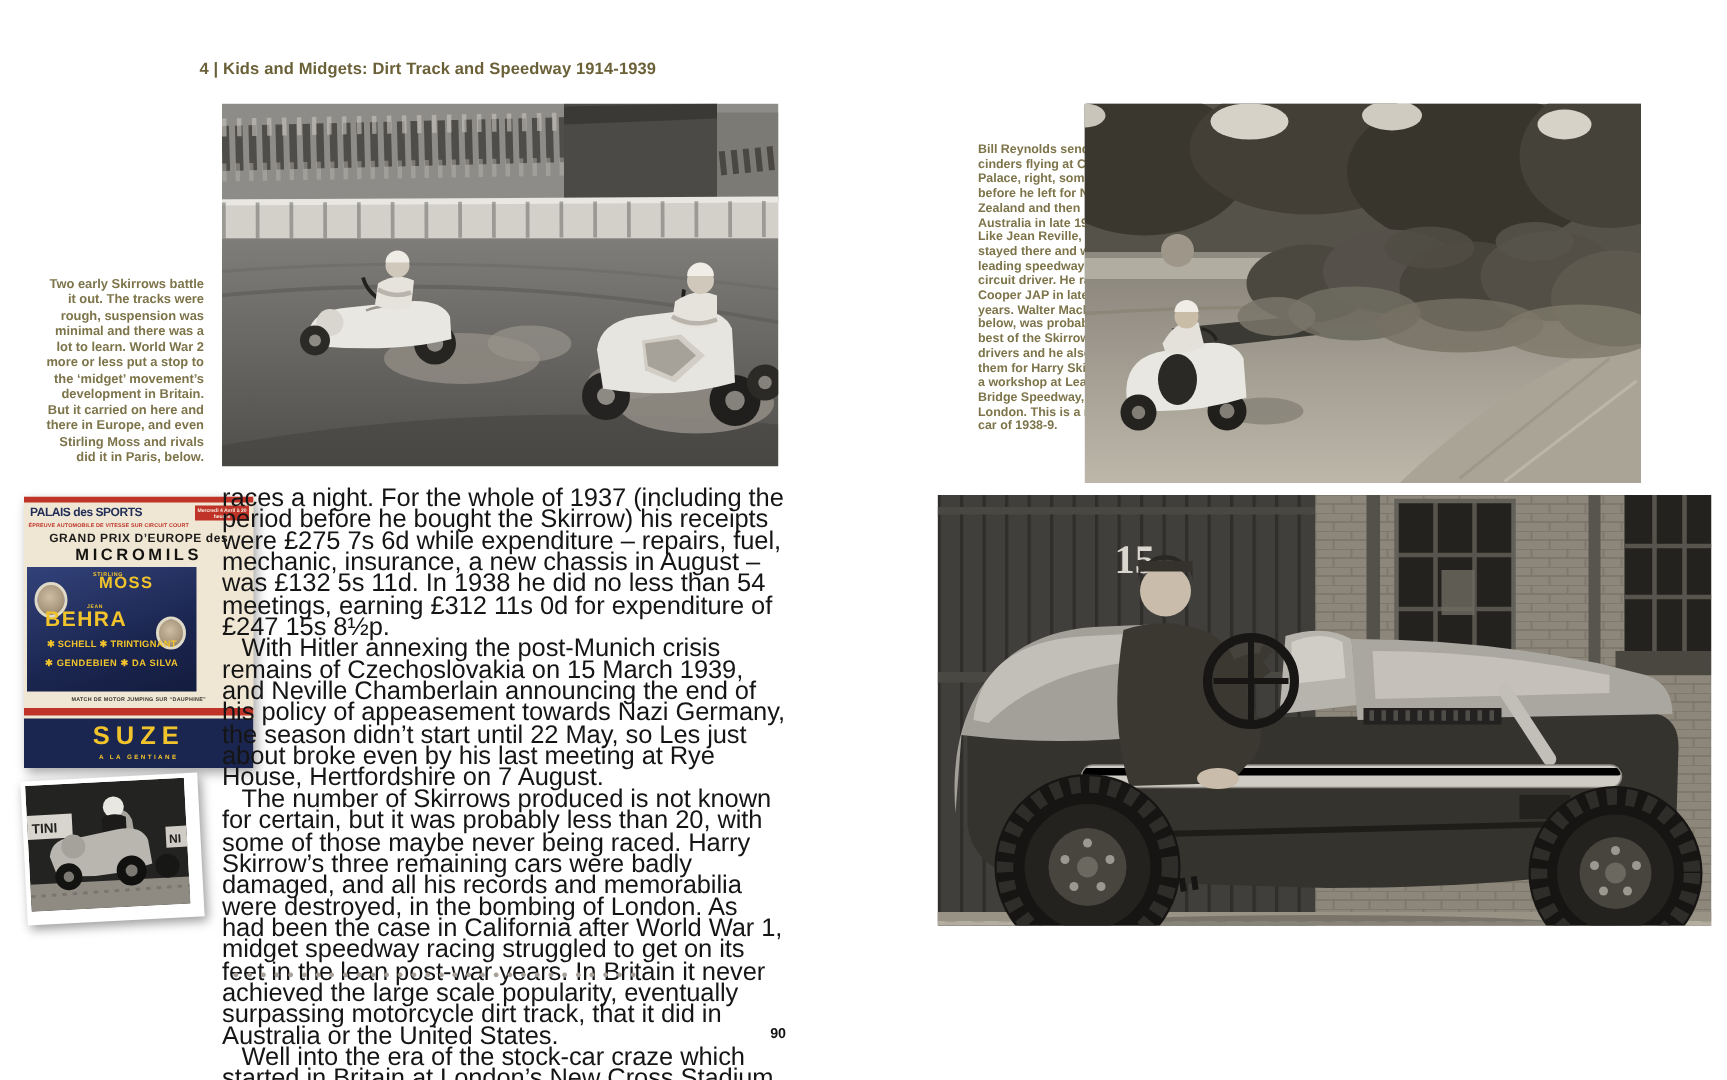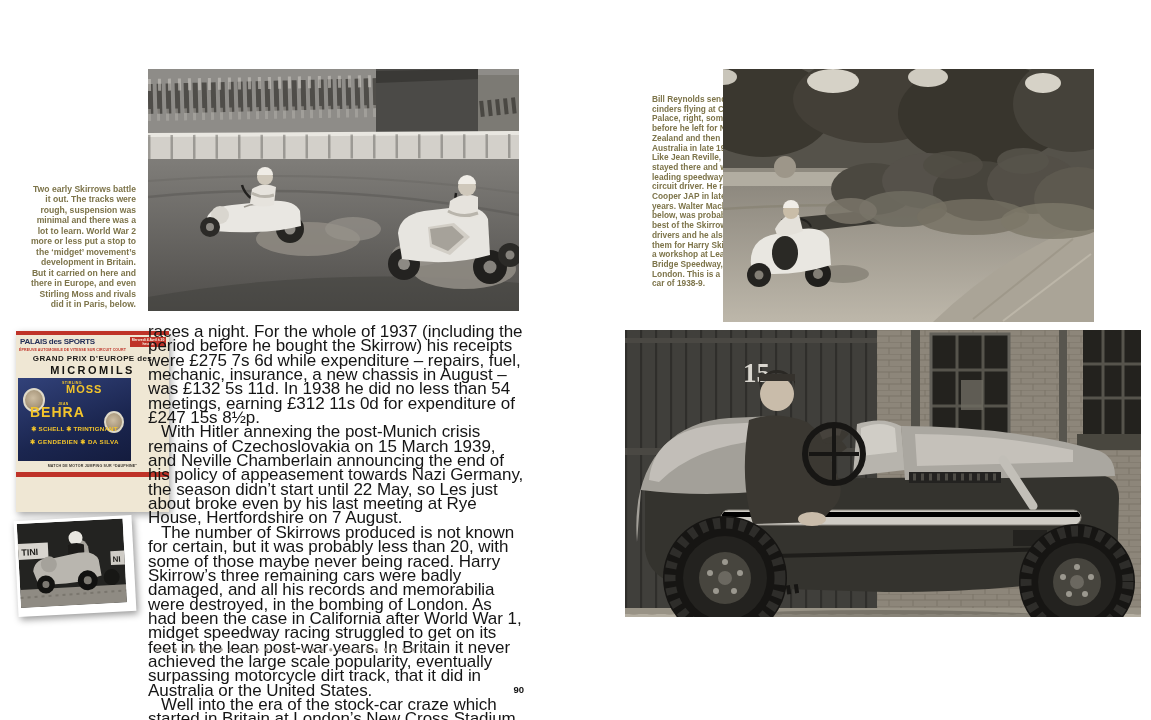--- a/index.html
+++ b/index.html
@@ -69,20 +69,21 @@
   .poster .suze-sub{position:absolute;left:0;top:23px;width:100%;text-align:center;font-size:4.2px;
     color:#f2c42c;letter-spacing:1.6px;}
 
   .sign-text{font-family:"Liberation Sans",sans-serif;font-weight:bold;}
 </style>
 </head>
 <body>
 
 <div id="spread">
 
+  <div class="chapter-header">4 | Kids and Midgets: Dirt Track and Speedway 1914-1939</div>
 
   <div class="photo photo-main-left">
     <svg width="371" height="242" viewBox="0 0 371 242">
       <defs>
         <linearGradient id="trk1" x1="0" y1="0" x2="0" y2="1">
           <stop offset="0" stop-color="#7f7d79"></stop>
             <stop offset="1" stop-color="#504e4b"></stop>
         </linearGradient>
       </defs>
       <rect width="371" height="242" fill="#9b9995"></rect>
@@ -159,20 +160,24 @@
       <div class="face f2"></div>
       <div class="yname n-stirling">STIRLING</div>
       <div class="yname n-moss">MOSS</div>
       <div class="yname n-jean">JEAN</div>
       <div class="yname n-behra">BEHRA</div>
       <div class="yname n-row1">✱ SCHELL ✱ TRINTIGNANT</div>
       <div class="yname n-row2">✱ GENDEBIEN ✱ DA SILVA</div>
     </div>
     <div class="match-line">MATCH DE MOTOR JUMPING SUR “DAUPHINE”</div>
     <div class="strip mid"></div>
+    <div class="suze-panel">
+      <div class="suze">SUZE</div>
+      <div class="suze-sub">A LA GENTIANE</div>
+    </div>
   </div>
 
   <div class="photo photo-small">
     <svg width="106" height="84" viewBox="0 0 106 84">
       <rect width="106" height="84" fill="#232321"></rect>
       <rect x="0" y="20" width="30" height="16" fill="#d8d5cf"></rect>
       <text class="sign-text" x="3" y="32" font-size="9" fill="#23221f">TINI</text>
       <rect x="92" y="32" width="14" height="14" fill="#cfccc6"></rect>
       <text class="sign-text" x="94" y="43" font-size="8" fill="#23221f">NI</text>
       <rect y="66" width="106" height="18" fill="#8f8b83"></rect>

